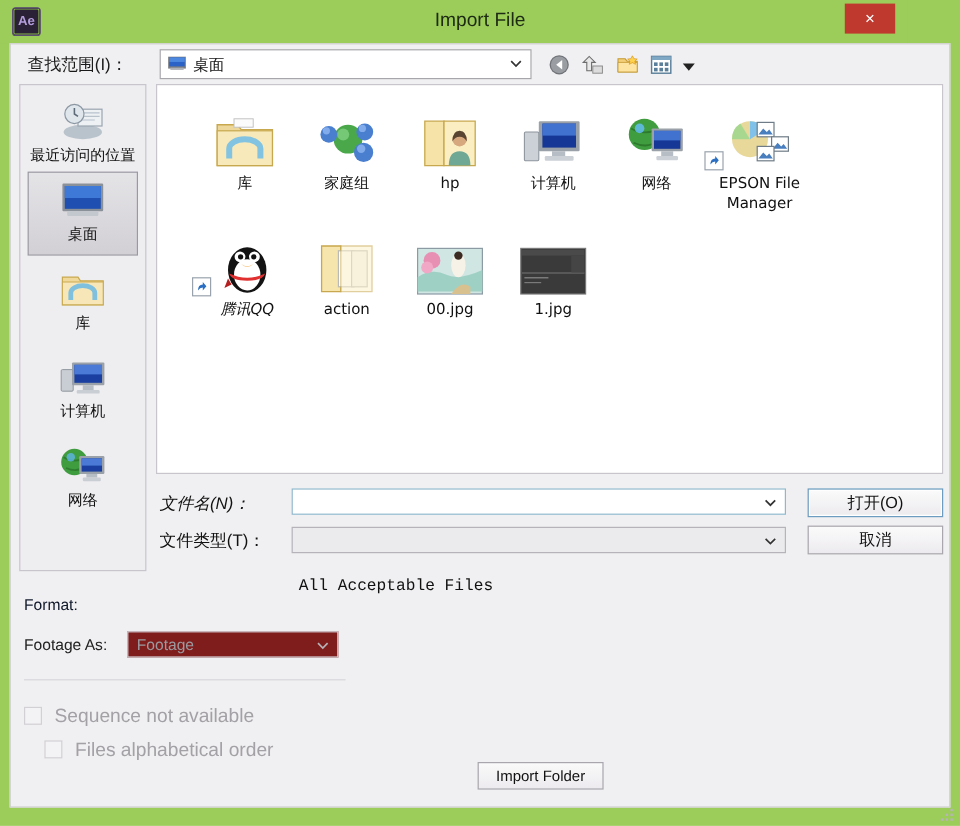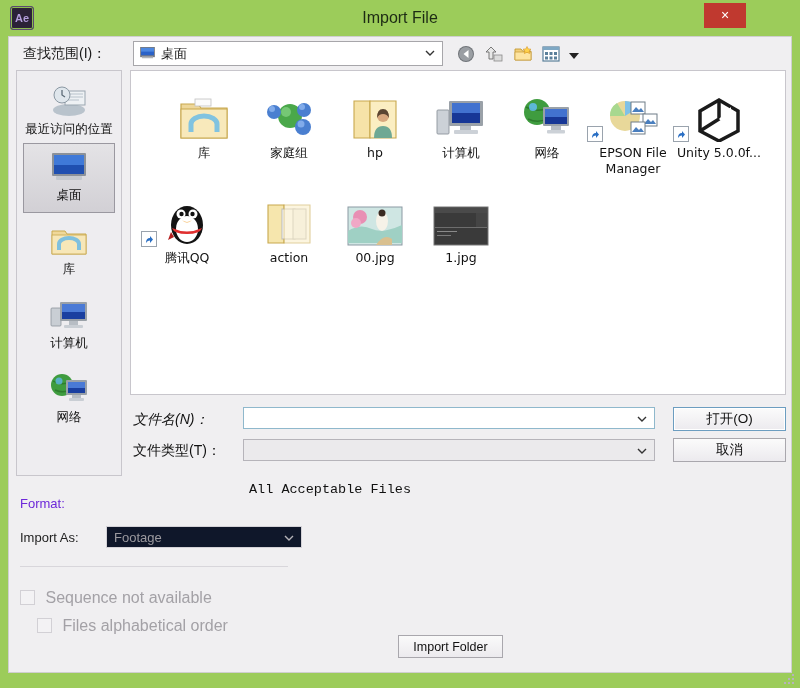--- a/index.html
+++ b/index.html
@@ -142,25 +142,25 @@
     font-size:13.5px;color:#111;cursor:pointer;
     box-shadow:0 0 0 1px #ffffff inset;
   }
   .btn-cancel{
     position:absolute;left:673px;top:438px;width:113px;height:24px;
     background:linear-gradient(#fbfbfb,#eceaee);
     border:1px solid #a9a7ad;box-sizing:border-box;
     font-size:13.5px;color:#111;cursor:pointer;
   }
   
-  .format-label{position:absolute;left:20px;top:496px;font-size:13px;color:#6d28d9;}
+  .format-label{position:absolute;left:20px;top:496px;font-size:13px;color:#0f172a;}
   .importas-label{position:absolute;left:20px;top:530px;font-size:13px;color:#222;}
   .importas-combo{
-    position:absolute;left:106px;top:526px;width:196px;height:22px;
-    background:#0f172a;border:1px solid #d4d2d7;box-sizing:border-box;text-decoration:underline;
+    position:absolute;left:106px;top:526px;width:176px;height:22px;
+    background:#7f1d1d;border:1px solid #d4d2d7;box-sizing:border-box;text-decoration:underline;
   }
   .importas-combo .txt{
     position:absolute;left:7px;top:3px;font-size:13px;color:#9b999e;
   }
   .divider{
     position:absolute;left:20px;top:566px;width:268px;height:1px;
     background:#d8d6db;
   }
   .chk-row{position:absolute;font-size:16px;color:#a3a1a6;}
   .chk-box{
@@ -401,38 +401,22 @@
         </svg>
         <span class="shortcut-badge">
           <svg width="12" height="12" viewBox="0 0 12 12">
             <path d="M3 9 Q3 4 7 4 L7 2 L10 5.5 L7 9 L7 6.6 Q4.6 6.6 3 9 Z" fill="#2a6fc4"></path>
           </svg>
         </span>
       </div>
       <div class="name">EPSON File Manager</div>
     </div>
 
-    <div class="fileitem" style="left:540px;top:15px;">
-      <div class="thumb">
-        <svg width="56" height="46" viewBox="0 0 56 46">
-          <path d="M28 4 L47 15 L47 35 L28 45 L9 35 L9 15 Z" fill="none" stroke="#1b1b1b" stroke-width="3.5"></path>
-          <path d="M28 4 L28 23 L9 35" fill="none" stroke="#1b1b1b" stroke-width="3.5"></path>
-          <path d="M28 23 L47 35 M28 23 L47 15" fill="none" stroke="#1b1b1b" stroke-width="0"></path>
-          <path d="M40 11 L28 23 L40 34 L40 11 Z" fill="#ffffff"></path>
-        </svg>
-        <span class="shortcut-badge">
-          <svg width="12" height="12" viewBox="0 0 12 12">
-            <path d="M3 9 Q3 4 7 4 L7 2 L10 5.5 L7 9 L7 6.6 Q4.6 6.6 3 9 Z" fill="#2a6fc4"></path>
-          </svg>
-        </span>
-      </div>
-      <div class="name">Unity 5.0.0f...</div>
-    </div>
-
-    <div class="fileitem" style="left:8px;top:120px;">
+
+    <div class="fileitem" style="left:27px;top:120px;font-style:italic;">
       <div class="thumb">
         <svg width="54" height="48" viewBox="0 0 54 48">
           <ellipse cx="27" cy="26" rx="16" ry="19" fill="#131313"></ellipse>
           <ellipse cx="27" cy="30" rx="11" ry="13" fill="#ffffff"></ellipse>
           <circle cx="21" cy="15" r="4.5" fill="#fff"></circle>
             <circle cx="33" cy="15" r="4.5" fill="#fff"></circle>
           <circle cx="21.5" cy="15" r="2.2" fill="#111"></circle>
             <circle cx="32.5" cy="15" r="2.2" fill="#111"></circle>
           <path d="M22 21 q5 5 10 0 q-5 4 -10 0 Z" fill="#f2a83c"></path>
           <path d="M12 29 q15 7 30 0 q-2 6 -15 6 q-13 0 -15 -6 Z" fill="#e03030"></path>
@@ -503,21 +487,21 @@
     <div class="txt">All Acceptable Files</div>
     <svg class="combo-chev" viewBox="0 0 10 10">
       <path d="M1 3 L5 7 L9 3" stroke="#333" stroke-width="1.4" fill="none"></path>
     </svg>
   </div>
 
   <button class="btn-open">打开(O)</button>
   <button class="btn-cancel">取消</button>
 
   <div class="format-label">Format:</div>
-  <div class="importas-label">Import As:</div>
+  <div class="importas-label">Footage As:</div>
   <div class="importas-combo">
     <div class="txt">Footage</div>
     <svg class="combo-chev" viewBox="0 0 10 10">
       <path d="M1 3 L5 7 L9 3" stroke="#b5b3b8" stroke-width="1.4" fill="none"></path>
     </svg>
   </div>
   <div class="divider"></div>
 
   <div class="chk-row" style="left:20px;top:589px;">
     <span class="chk-box"></span>

